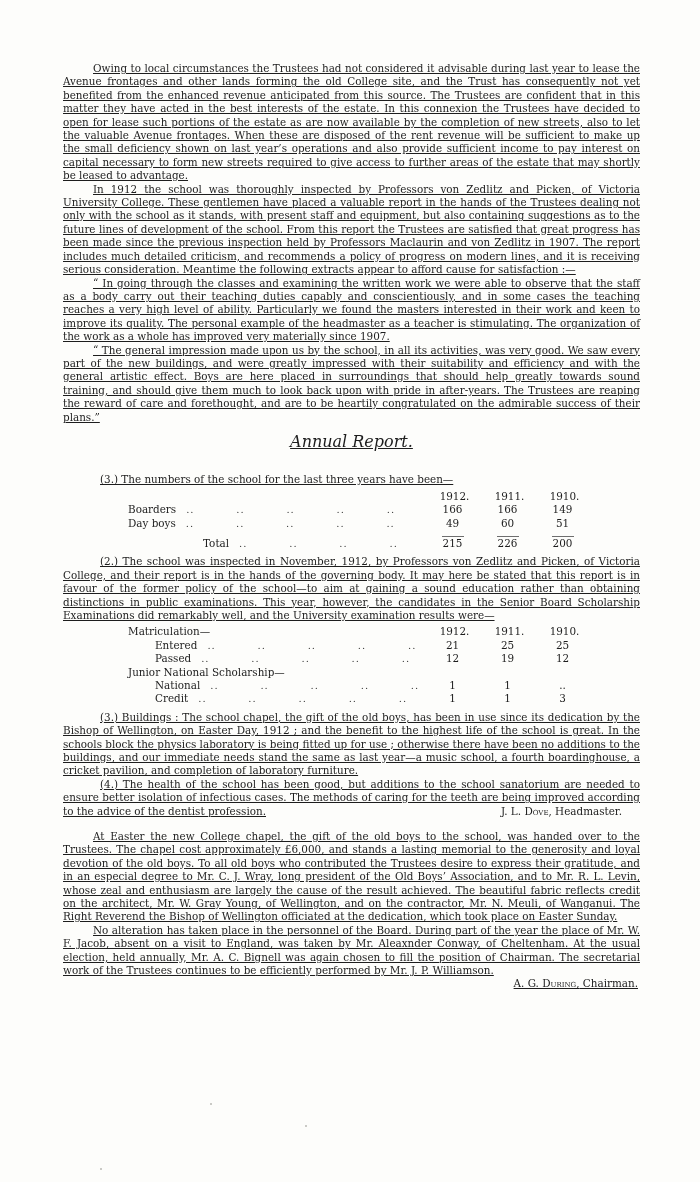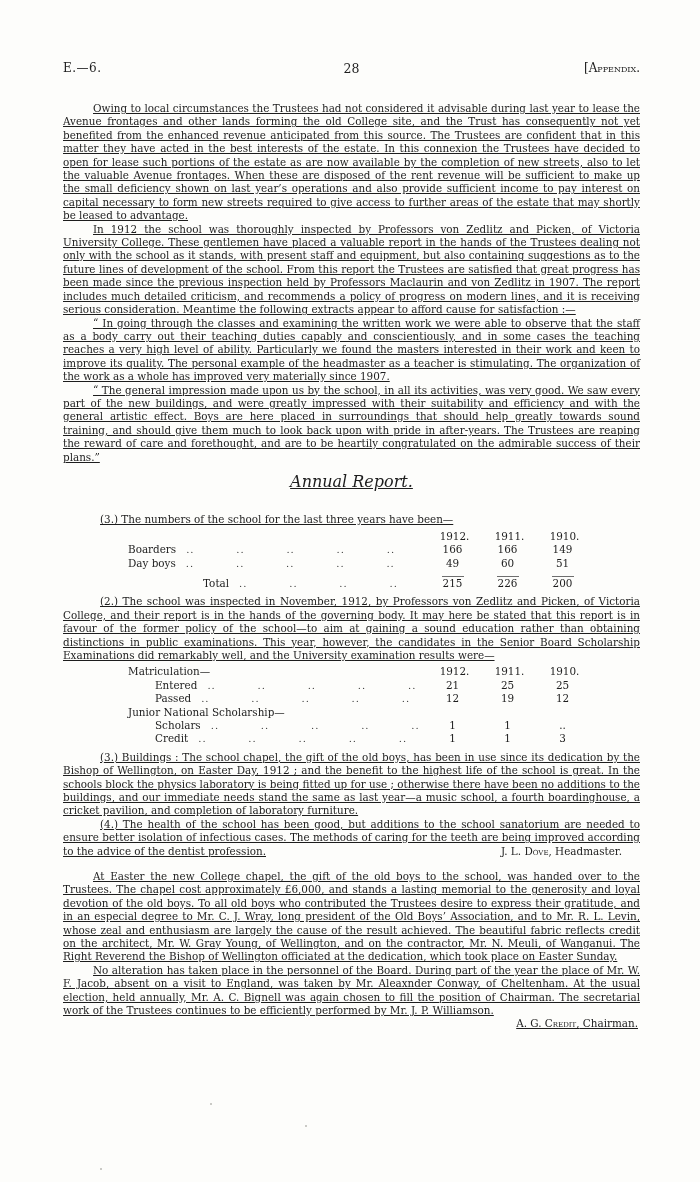--- a/index.html
+++ b/index.html
@@ -55,25 +55,20 @@
   .sig-inline{float:right;padding-right:18px;white-space:nowrap;}
   .sig-line{text-align:right;padding-right:2px;margin-top:0;}
   .speck{position:absolute;background:#b9b9b4;border-radius:50%;}
 </style>
 </head>
 <body>
 
 <div class="page">
   <div class="content">
 
-    <div class="pagehead">
-      <span class="left">E.—6.</span>
-      <span class="center">28</span>
-      <span class="right sc">[Appendix.</span>
-    </div>
 
     <p class="para">Owing to local circumstances the Trustees had not considered it advisable during last year to lease the Avenue frontages and other lands forming the old College site, and the Trust has consequently not yet benefited from the enhanced revenue anticipated from this source.  The Trustees are confident that in this matter they have acted in the best interests of the estate.  In this connexion the Trustees have decided to open for lease such portions of the estate as are now available by the completion of new streets, also to let the valuable Avenue frontages.  When these are disposed of the rent revenue will be sufficient to make up the small deficiency shown on last year’s operations and also provide sufficient income to pay interest on capital necessary to form new streets required to give access to further areas of the estate that may shortly be leased to advantage.</p>
     <p class="para">In 1912 the school was thoroughly inspected by Professors von Zedlitz and Picken, of Victoria University College.  These gentlemen have placed a valuable report in the hands of the Trustees dealing not only with the school as it stands, with present staff and equipment, but also containing suggestions as to the future lines of development of the school.  From this report the Trustees are satisfied that great progress has been made since the previous inspection held by Professors Maclaurin and von Zedlitz in 1907.  The report includes much detailed criticism, and recommends a policy of progress on modern lines, and it is receiving serious consideration.  Meantime the following extracts appear to afford cause for satisfaction :—</p>
     <p class="para">“ In going through the classes and examining the written work we were able to observe that the staff as a body carry out their teaching duties capably and conscientiously, and in some cases the teaching reaches a very high level of ability.  Particularly we found the masters interested in their work and keen to improve its quality.  The personal example of the headmaster as a teacher is stimulating.  The organization of the work as a whole has improved very materially since 1907.</p>
     <p class="para">“ The general impression made upon us by the school, in all its activities, was very good.  We saw every part of the new buildings, and were greatly impressed with their suitability and efficiency and with the general artistic effect.  Boys are here placed in surroundings that should help greatly towards sound training, and should give them much to look back upon with pride in after-years.  The Trustees are reaping the reward of care and forethought, and are to be heartily congratulated on the admirable success of their plans.”</p>
 
     <p class="para section-title">Annual Report.</p>
 
     <p class="para" style="text-indent:37px;">(3.) The numbers of the school for the last three years have been—</p>
 
@@ -136,21 +131,21 @@
         <span class="tleader">..          ..          ..          ..          ..          ..          ..          ..          ..          ..</span>
         <span class="tcol">12</span>
         <span class="tcol">19</span>
         <span class="tcol">12</span>
       </div>
       <div class="trow">
         <span class="tlabel ind-65">Junior National Scholarship—</span>
         <span class="tspacer"></span>
       </div>
       <div class="trow">
-        <span class="tlabel ind-92">Scholars</span>
+        <span class="tlabel ind-92">National</span>
         <span class="tleader">..          ..          ..          ..          ..          ..          ..          ..          ..          ..</span>
         <span class="tcol">1</span>
         <span class="tcol">1</span>
         <span class="tcol">..</span>
       </div>
       <div class="trow">
         <span class="tlabel ind-92">Credit</span>
         <span class="tleader">..          ..          ..          ..          ..          ..          ..          ..          ..          ..</span>
         <span class="tcol">1</span>
         <span class="tcol">1</span>
@@ -158,20 +153,20 @@
       </div>
     </div>
 
     <p class="para" style="text-indent:37px;">(3.) Buildings :  The school chapel, the gift of the old boys, has been in use since its dedication by the Bishop of Wellington, on Easter Day, 1912 ;  and the benefit to the highest life of the school is great.  In the schools block the physics laboratory is being fitted up for use ;  otherwise there have been no additions to the buildings, and our immediate needs stand the same as last year—a music school, a fourth boardinghouse, a cricket pavilion, and completion of laboratory furniture.</p>
 
     <p class="para" style="text-indent:37px;"><span>(4.) The health of the school has been good, but additions to the school sanatorium are needed to ensure better isolation of infectious cases.  The methods of caring for the teeth are being improved according to the advice of the dentist profession.</span><span class="sig-inline"><span class="sc">J. L. Dove,</span><span> Headmaster.</span></span></p>
 
     <p class="para gap-before">At Easter the new College chapel, the gift of the old boys to the school, was handed over to the Trustees.  The chapel cost approximately £6,000, and stands a lasting memorial to the generosity and loyal devotion of the old boys.  To all old boys who contributed the Trustees desire to express their gratitude, and in an especial degree to Mr. C. J. Wray, long president of the Old Boys’ Association, and to Mr. R. L. Levin, whose zeal and enthusiasm are largely the cause of the result achieved.  The beautiful fabric reflects credit on the architect, Mr. W. Gray Young, of Wellington, and on the contractor, Mr. N. Meuli, of Wanganui.  The Right Reverend the Bishop of Wellington officiated at the dedication, which took place on Easter Sunday.</p>
     <p class="para">No alteration has taken place in the personnel of the Board.  During part of the year the place of Mr. W. F. Jacob, absent on a visit to England, was taken by Mr. Aleaxnder Conway, of Cheltenham.  At the usual election, held annually, Mr. A. C. Bignell was again chosen to fill the position of Chairman.  The secretarial work of the Trustees continues to be efficiently performed by Mr. J. P. Williamson.</p>
 
-    <div class="para sig-line"><span class="sc">A. G. Credit,</span><span> Chairman.</span></div>
+    <div class="para sig-line"><span class="sc">A. G. During,</span><span> Chairman.</span></div>
 
   </div>
 
   <span class="speck" style="left:210px;top:1103px;width:2px;height:2px;"></span>
   <span class="speck" style="left:305px;top:1125px;width:2px;height:2px;"></span>
   <span class="speck" style="left:100px;top:1168px;width:2px;height:2px;"></span>
 </div>
 
 </body></html>

